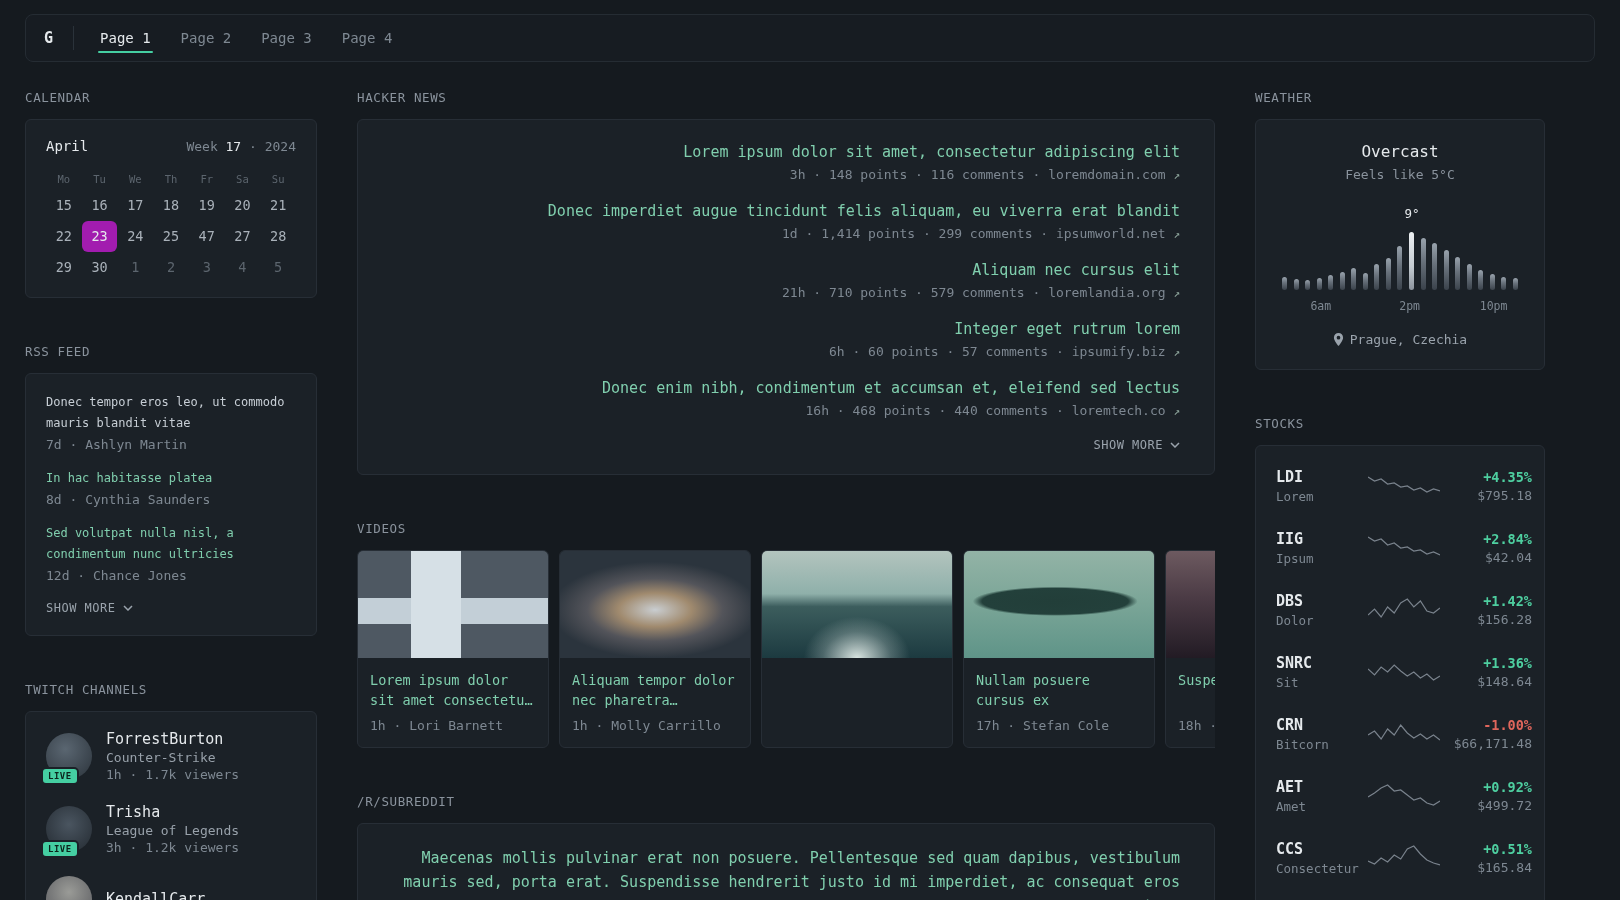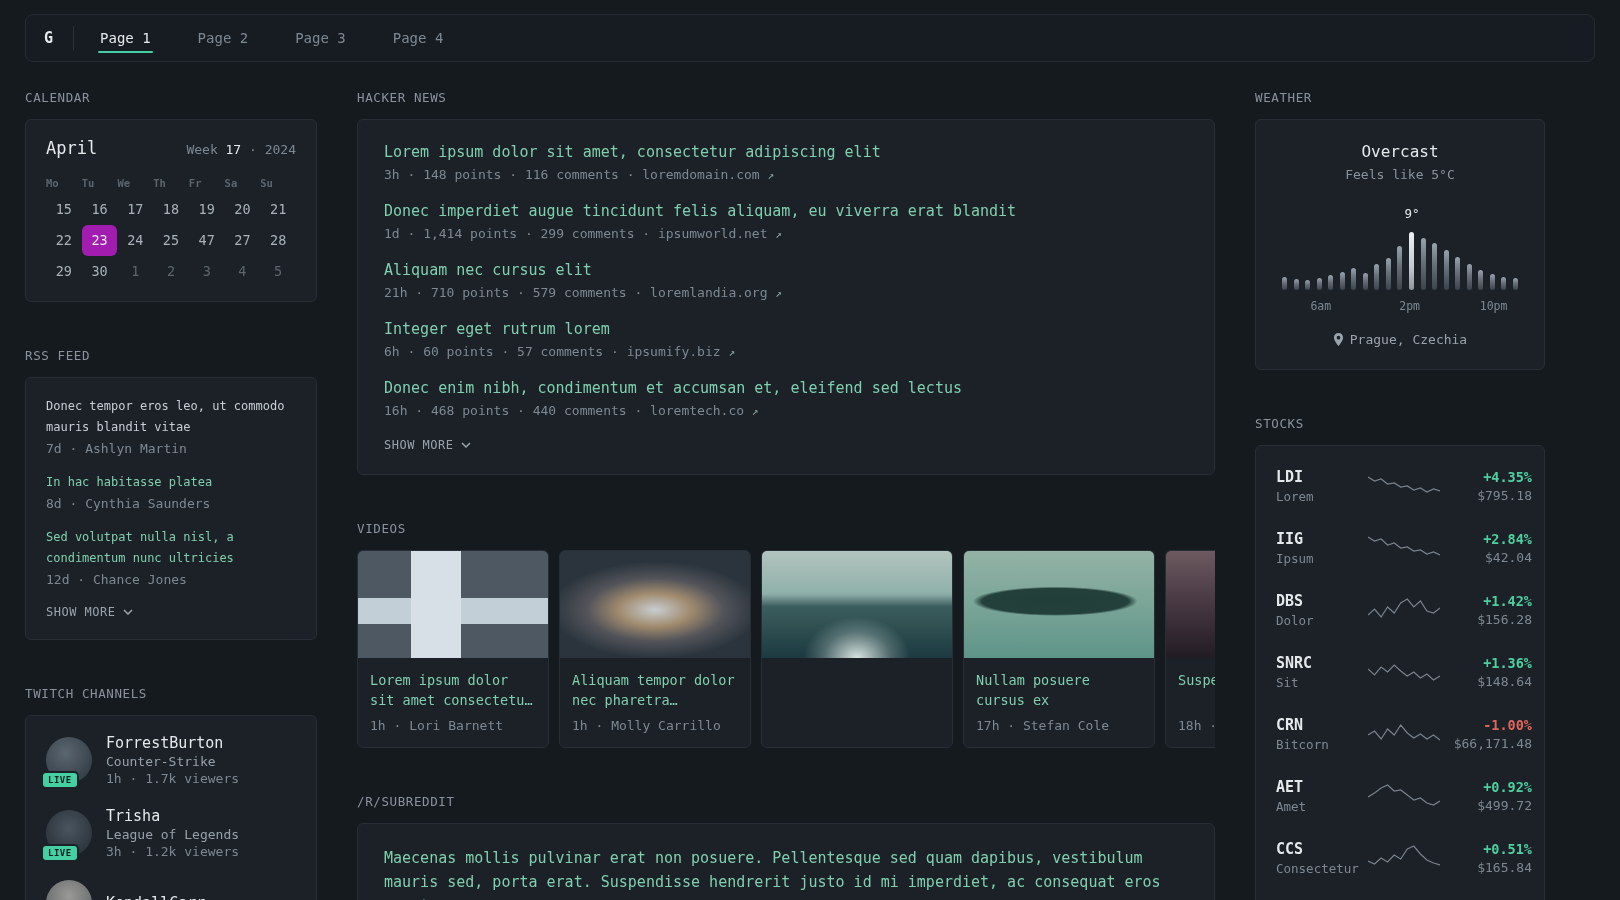--- a/index.html
+++ b/index.html
@@ -10,42 +10,42 @@
   }
   *{box-sizing:border-box;margin:0;padding:0;}
   html,body{width:1620px;height:900px;overflow:hidden;}
   body{background:var(--bg);color:var(--text);font-family:"DejaVu Sans Mono","Liberation Mono",monospace;font-size:14px;}
   a{text-decoration:none;color:inherit;cursor:pointer;}
 
   
   .topbar{margin:14px 25px 0;height:48px;border:1px solid #252c33;border-radius:8px;background:var(--bar-bg);display:flex;align-items:center;padding:0 18px;}
   .logo{color:var(--bright);font-weight:bold;font-size:15px;}
   .logo-sep{width:1px;height:24px;background:#2a323a;margin:0 24px 0 20px;}
-  .tabs{display:flex;height:100%;gap:43px;}
+  .tabs{display:flex;height:100%;gap:26px;}
   .tab{position:relative;display:flex;align-items:center;height:100%;padding:0 2px;color:var(--muted);font-size:14px;}
   .tab.active{color:var(--bright);}
   .tab.active::after{content:"";position:absolute;left:0;right:0;bottom:8px;height:2px;border-radius:2px;background:var(--accent);}
 
   
   .content{display:flex;gap:40px;padding:28px 75px 0 25px;}
   .col-left{width:292px;flex:none;}
   .col-mid{flex:1;min-width:0;}
   .col-right{width:290px;flex:none;}
   section{margin-bottom:46px;}
   .sec{font-size:12.5px;font-weight:normal;color:var(--sec);letter-spacing:.6px;margin-bottom:14px;}
   .card{background:var(--card);border:1px solid var(--border);border-radius:6px;}
 
   
   .calendar{padding:18px 20px 14px;}
   .cal-head{display:flex;justify-content:space-between;align-items:baseline;}
-  .cal-month{font-size:17px;color:var(--bright);text-align:center;}
+  .cal-month{font-size:14px;color:var(--bright);text-align:center;}
   .cal-week{font-size:13px;color:var(--muted);}
   .cal-week .lt{color:var(--bright);}
   .cal-grid{display:grid;grid-template-columns:repeat(7,1fr);margin-top:14px;}
-  .wd{font-size:10.5px;color:var(--dim);text-align:left;height:22px;line-height:22px;font-weight:bold;}
+  .wd{font-size:10.5px;color:var(--dim);text-align:center;height:22px;line-height:22px;}
   .day{font-size:13.5px;color:#a9b1b9;text-align:center;height:31px;line-height:31px;}
   .day.dim{color:var(--dim);}
   .day.sel{background:#a21caf;border-radius:6px;color:var(--bright);}
 
   
   .feedcard{padding:18px 20px 20px;}
   .feed-item + .feed-item{margin-top:16px;}
   .f-title{display:block;font-size:12px;line-height:21px;}
   .f-title.link{color:var(--link);}
   .f-title.plain{color:#c7ced5;}
@@ -60,21 +60,21 @@
   .av{width:46px;height:46px;border-radius:50%;position:relative;flex:none;}
   .av0{background:radial-gradient(circle at 42% 35%,#5a6671,#2b333b);}
   .av1{background:radial-gradient(circle at 50% 40%,#4a5560,#232a31);}
   .av2{background:radial-gradient(circle at 50% 35%,#9a9b97,#55565b);}
   .live{position:absolute;left:-5px;bottom:-6px;background:var(--accent);color:#0c241b;font-size:9px;font-weight:bold;letter-spacing:.5px;padding:2px 5px;border-radius:5px;border:2px solid var(--card);}
   .tw-name{font-size:15px;color:var(--bright);}
   .tw-game{font-size:13px;color:#98a1aa;margin-top:2px;}
   .tw-meta{font-size:13px;color:var(--muted);margin-top:2px;}
 
   
-  .hncard{padding:22px 26px;}
+  .hncard{padding:22px 34px;text-align:right;}
   .hn-item + .hn-item{margin-top:19px;}
   .hn-title{display:block;font-size:15px;line-height:20px;color:var(--link);}
   .sub-item .hn-title{line-height:24px;}
   .hn-meta{font-size:13px;color:var(--muted);margin-top:5px;}
   .hn-meta .dom{color:var(--muted);}
   .hn-meta .arrow{font-size:11px;color:#8fa79d;}
   .hncard .show-more{margin-top:20px;}
 
   
   .video-row{display:flex;gap:10px;overflow:hidden;}

